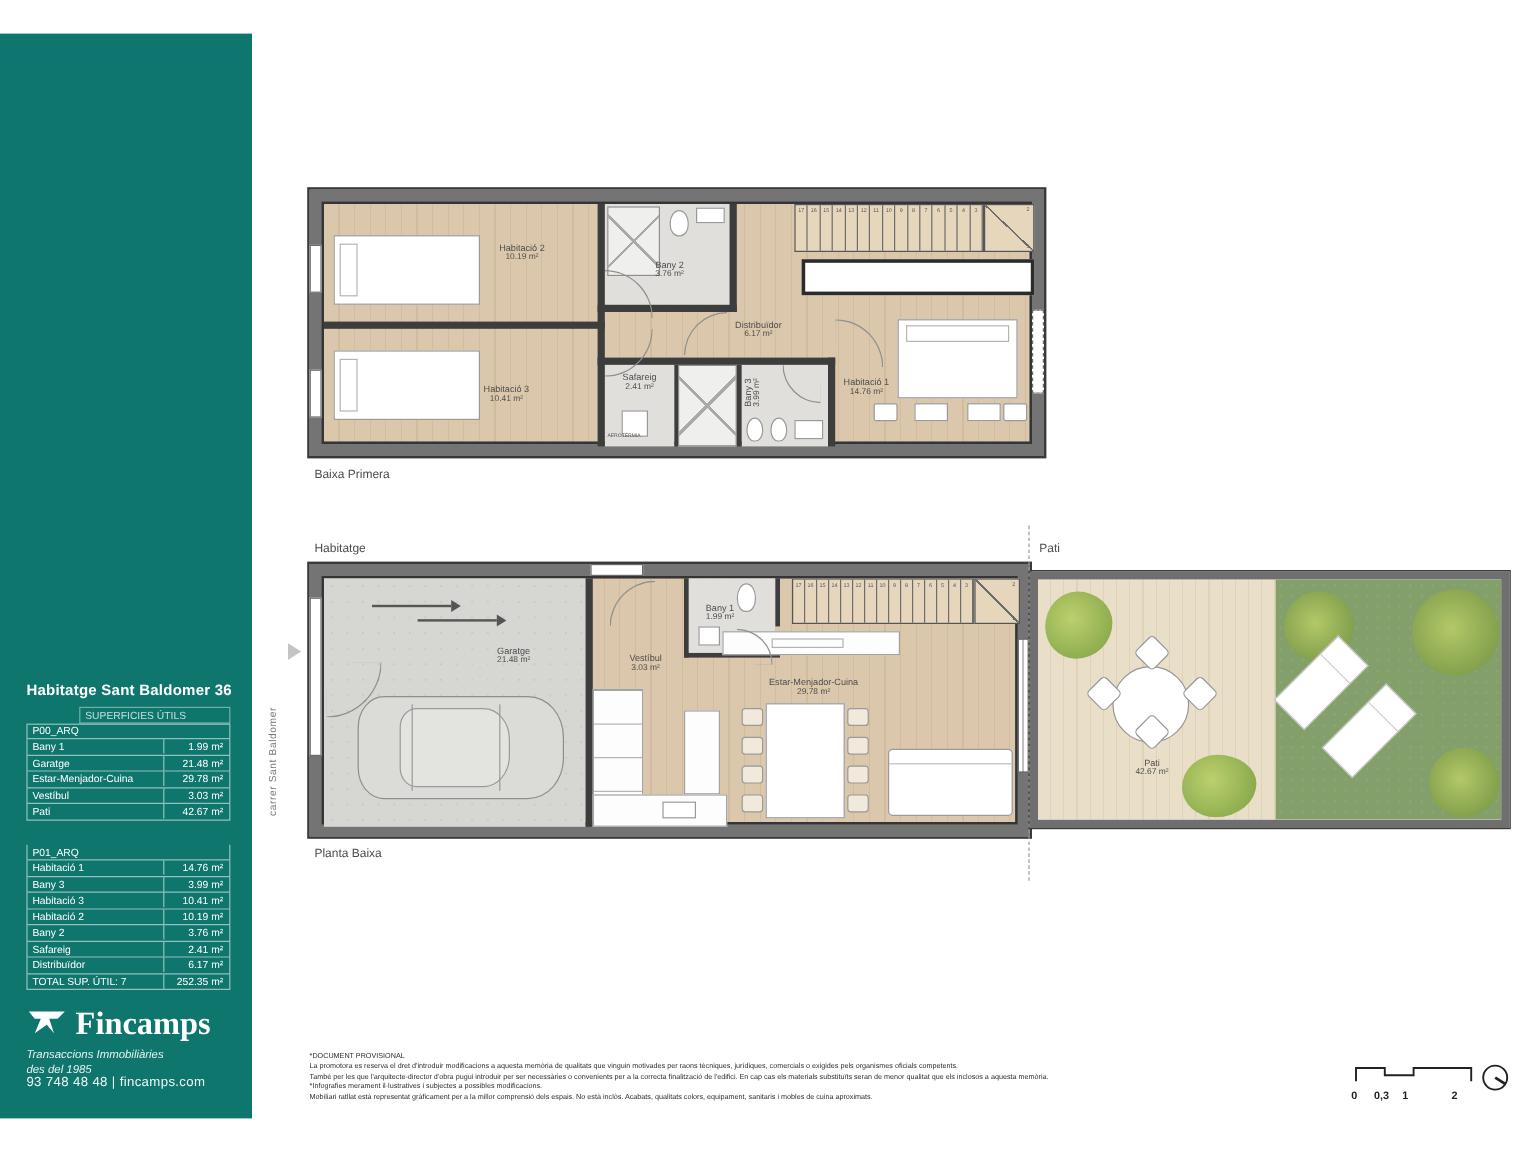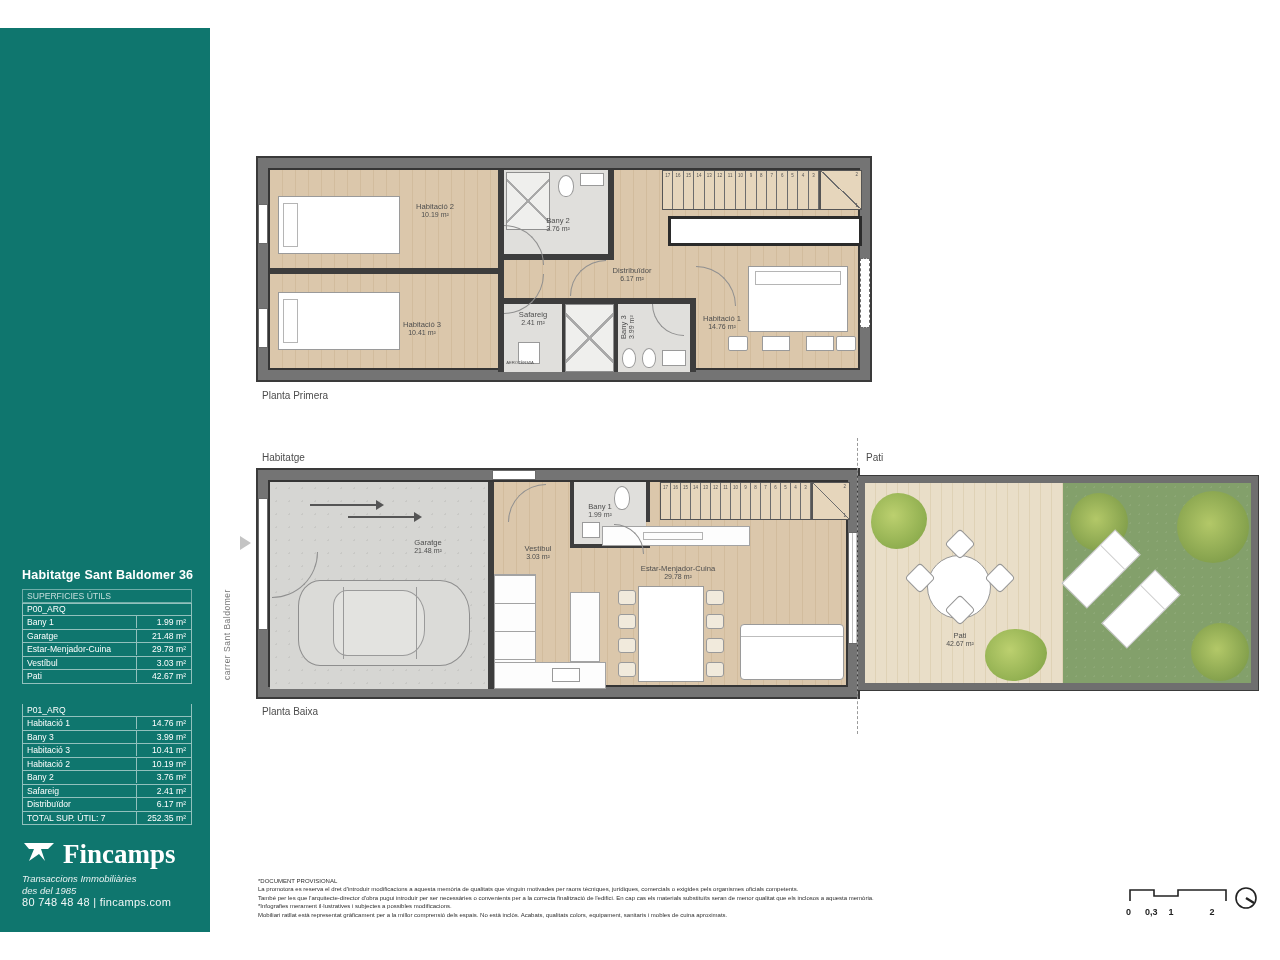--- a/index.html
+++ b/index.html
@@ -6,28 +6,28 @@
   html,body { background:#fff; }
   .page { position:relative; width:1280px; height:960px; background:#fff; overflow:hidden;
           font-family:"Liberation Sans", sans-serif; }
 
   
   .sidebar { position:absolute; left:0; top:28px; width:210px; height:904px; background:#0f766e; color:#fff; }
   .sb-title { position:absolute; left:22px; top:540px; width:172px; font-size:12.5px; font-weight:bold; letter-spacing:.2px; }
   .sb-table { position:absolute; left:22px; top:561px; width:170px; font-size:8.6px; }
   .tbl-row { display:flex; align-items:center; min-height:13.5px; border:1px solid rgba(255,255,255,.55); border-top:none; }
   .tbl-row:first-child { border-top:1px solid rgba(255,255,255,.55); }
-  .tbl-head { opacity:.75; padding-left:4px; }
+  .tbl-head { opacity:.75; padding-left:4px;margin-left:44px; }
   .tbl-sec { padding-left:4px; }
   .cell-l { flex:1; padding:1px 4px; border-right:1px solid rgba(255,255,255,.55); }
   .cell-v { width:54px; text-align:right; padding:1px 5px 1px 2px; }
   .tbl-spacer { height:20px; border-left:none; }
   .tbl-total .cell-l { font-weight:normal; }
   .logo-block { position:absolute; left:22px; top:812px; width:176px; }
-  .logo-row { display:flex; align-items:center; gap:7px; }
+  .logo-row { display:flex; align-items:flex-start; gap:7px; }
   .logo-word { font-family:"Liberation Serif", serif; font-weight:bold; font-size:27px; line-height:1; color:#fff; }
   .logo-tagline { font-style:italic; font-size:9.5px; margin-top:5px; line-height:1.3; color:#e8f1f1; }
   .logo-contact { position:absolute; left:22px; top:868px; font-size:11px; color:#f2f7f7; letter-spacing:.3px; }
 
   
   .plan-label { position:absolute; font-size:10px; color:#4c4c4c; }
   .room-label { position:absolute; text-align:center; color:#4e4e4e; font-size:7.6px; line-height:1.25; transform:translateX(-50%); white-space:nowrap; }
   .room-label .ra { font-size:7px; }
   .outer { position:absolute; background:#747474; outline:2px solid #3a3a3a; }
   .int { position:absolute; left:10px; top:10px; right:10px; bottom:10px; border:2px solid #353535; }
@@ -174,21 +174,21 @@
               <polygon points="2,3 32,3 26,9 19,9 23,21 17,14 7,21 12,9 7,9" fill="#ffffff"></polygon>
             </svg>
         </span>
         <span class="logo-word">Fincamps</span>
       </div>
       <div class="logo-tagline">
         <div>Transaccions Immobiliàries</div>
         <div>des del 1985</div>
       </div>
     </div>
-    <div class="logo-contact">80 748 48 48  |  fincamps.com</div>
+    <div class="logo-contact">93 748 48 48  |  fincamps.com</div>
   </aside>
 
   <section class="outer" style="left:258px; top:158px; width:612px; height:222px;">
     <div class="int wood">
 
       <div class="bath" style="left:234px; top:0; width:104px; height:84px;"></div>
       <div class="bath" style="left:234px; top:134px; width:58px; height:68px;"></div>
       <div class="shower" style="left:295px; top:134px; width:49px; height:68px;"></div>
       <div class="bath" style="left:348px; top:134px; width:72px; height:68px;"></div>
 
@@ -280,21 +280,21 @@
         <div>Habitació 1</div>
           <div class="ra">14.76 m²</div>
         </div>
       <div class="room-label" style="left:250px; top:190px; font-size:4.2px;">AEROTÈRMIA</div>
     </div>
 
     <div class="win" style="left:0; top:46px; width:10px; height:40px;"></div>
     <div class="win" style="left:0; top:150px; width:10px; height:40px;"></div>
     <div class="win dash" style="left:602px; top:100px; width:10px; height:70px;"></div>
   </section>
-  <div class="plan-label" style="left:262px; top:390px;">Planta Primera</div>
+  <div class="plan-label" style="left:262px; top:390px;">Baixa Primera</div>
 
   <div class="plan-label" style="left:262px; top:452px;">Habitatge</div>
   <div class="plan-label" style="left:866px; top:452px;">Pati</div>
 
   <section style="position:absolute; left:258px; top:470px; width:1000px; height:227px;">
     <div class="outer" style="left:0; top:0; width:600px; height:227px;">
       <div class="int wood">
         <div class="concrete" style="left:0; top:0; width:218px; height:207px;"></div>
 
         <div class="car">

